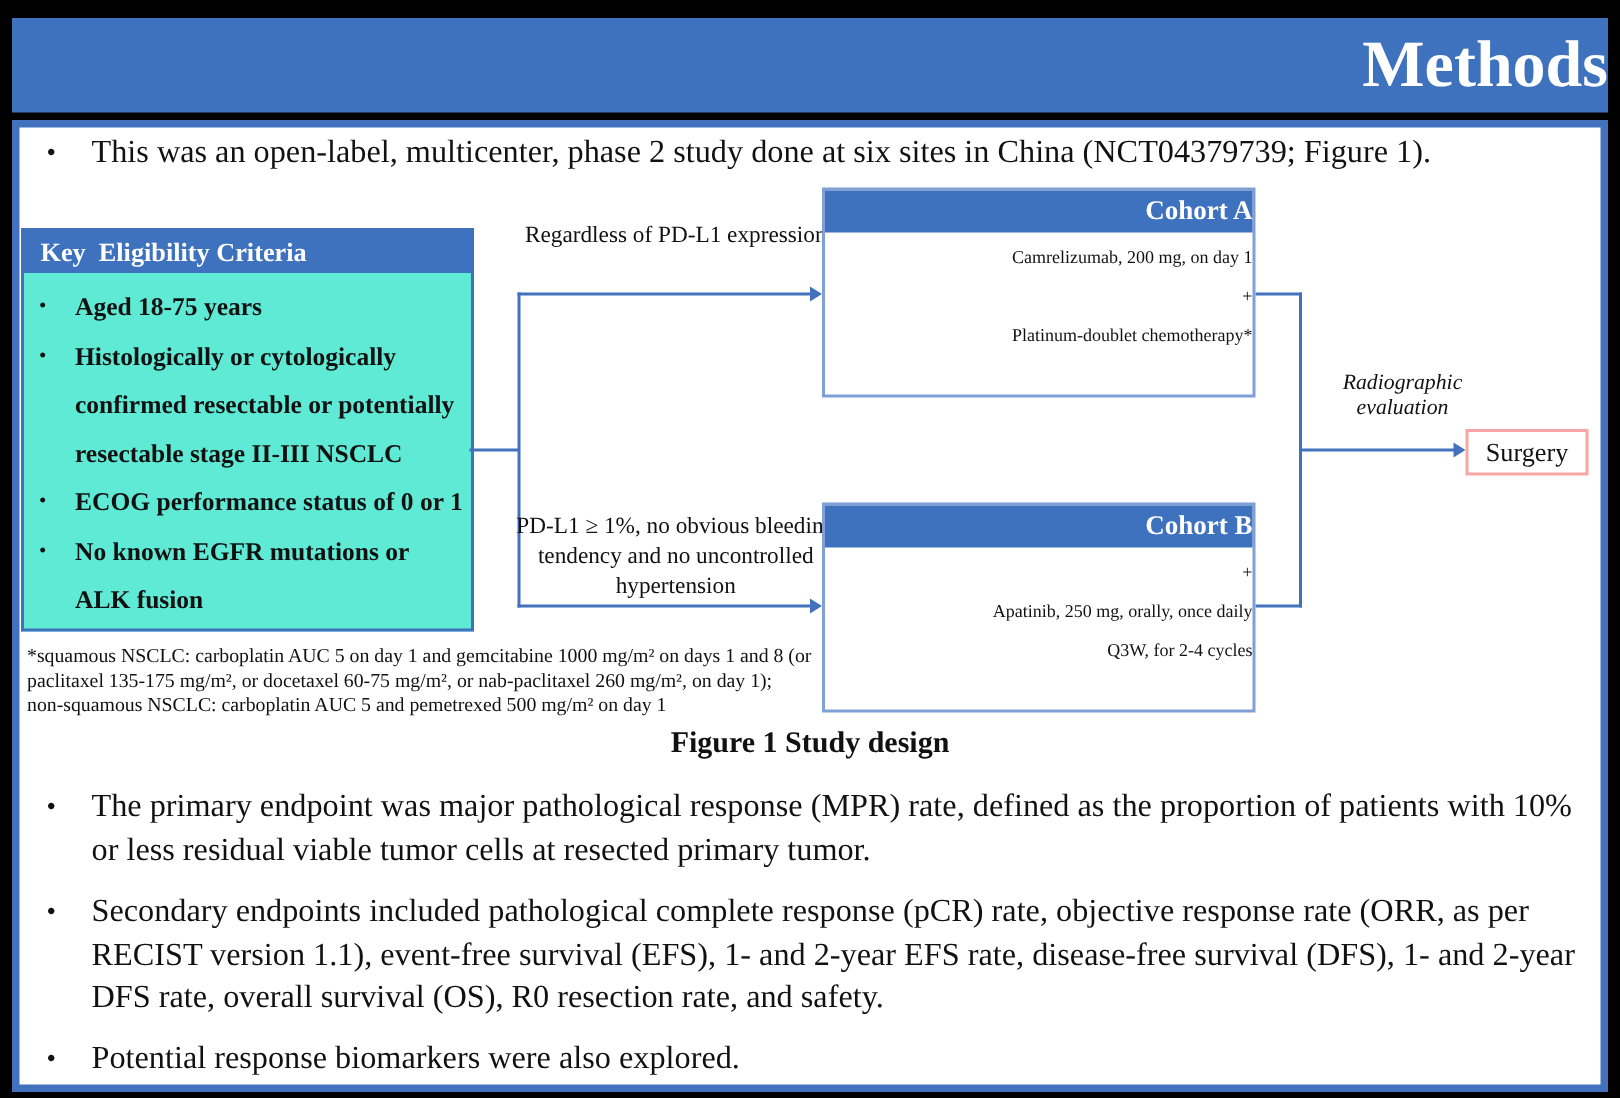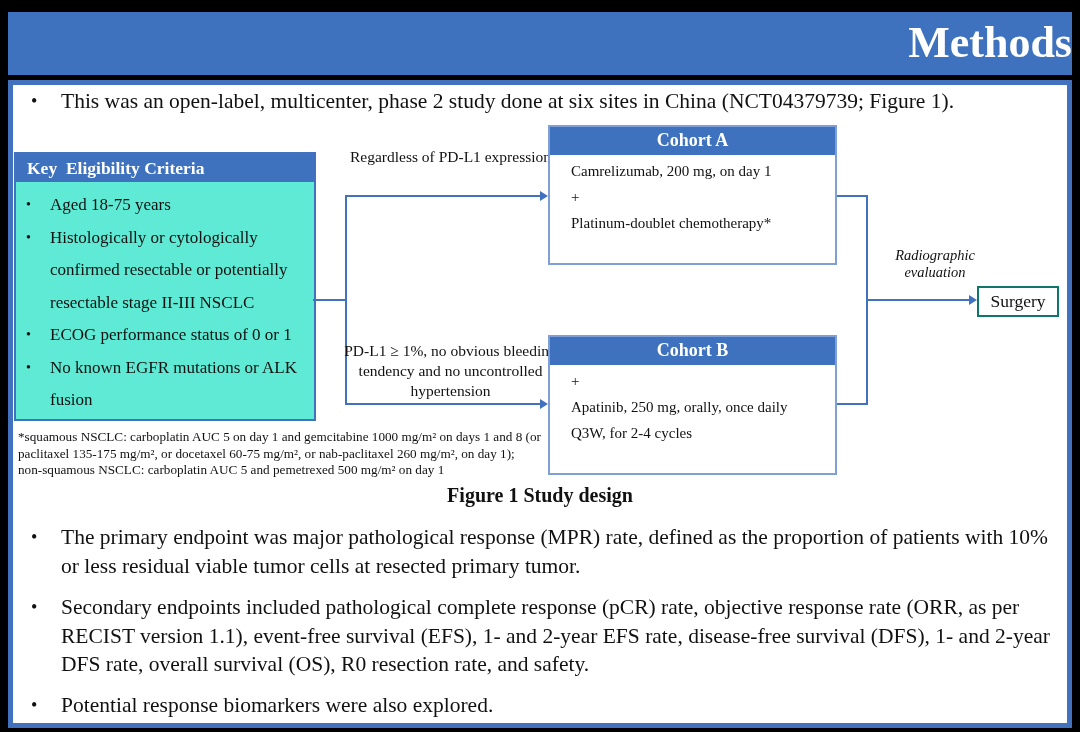--- a/index.html
+++ b/index.html
@@ -33,38 +33,38 @@
     position:absolute; left:1px; top:67px; width:302px; height:269px;
     border:2px solid #4272BE; box-sizing:border-box; background:#5eead4;
   }
   .elig-header {
     height:28px; background:#3E72BE; color:#fff; font-weight:bold;
     font-size:17.5px; line-height:28px; padding-left:11px; white-space:pre-wrap;
   }
   .elig-list { padding:7px 4px 0 10px; font-size:17px; }
   .elig-item { display:flex; line-height:32.5px; }
   .elig-item .dot { width:24px; flex:none; font-size:14px; }
-  .elig-item .etext { flex:1; }
+  .elig-item .etext { flex:1;font-weight:bold; }
   
   .cohort {
     position:absolute; width:289px; height:140px;
     border:2px solid #7F9FD6; box-sizing:border-box; background:#fff;
   }
   .cohort-a { left:535px; top:40px; }
   .cohort-b { left:535px; top:250px; }
   .cohort-header {
     height:28px; background:#3E72BE; color:#fff; font-weight:bold;
-    font-size:18px; text-align:center; line-height:27px;
+    font-size:18px; text-align:right; line-height:27px;
   }
-  .cohort-body { font-size:15px; text-align:left; padding-top:3px;margin-left:21px; }
+  .cohort-body { font-size:12px; text-align:right; padding-top:3px;margin-left:21px; }
   .cohort-line { line-height:26px; }
   
   .surgery-box {
     position:absolute; left:964px; top:201px; width:82px; height:31px;
-    border:2px solid #0f766e; box-sizing:border-box; background:#fff;
+    border:2px solid #fca5a5; box-sizing:border-box; background:#fff;
     font-size:17.5px; text-align:center; line-height:27px;
   }
   
   .cline { position:absolute; background:#4272BE; }
   .line-elig-out   { left:300px; top:214px; width:33px; height:2px; }
   .line-split-v    { left:332px; top:110px; width:2px;  height:210px; }
   .line-to-a       { left:332px; top:110px; width:196px; height:2px; }
   .line-to-b       { left:332px; top:318px; width:196px; height:2px; }
   .line-a-out      { left:823px; top:110px; width:32px; height:2px; }
   .line-b-out      { left:823px; top:318px; width:32px; height:2px; }

